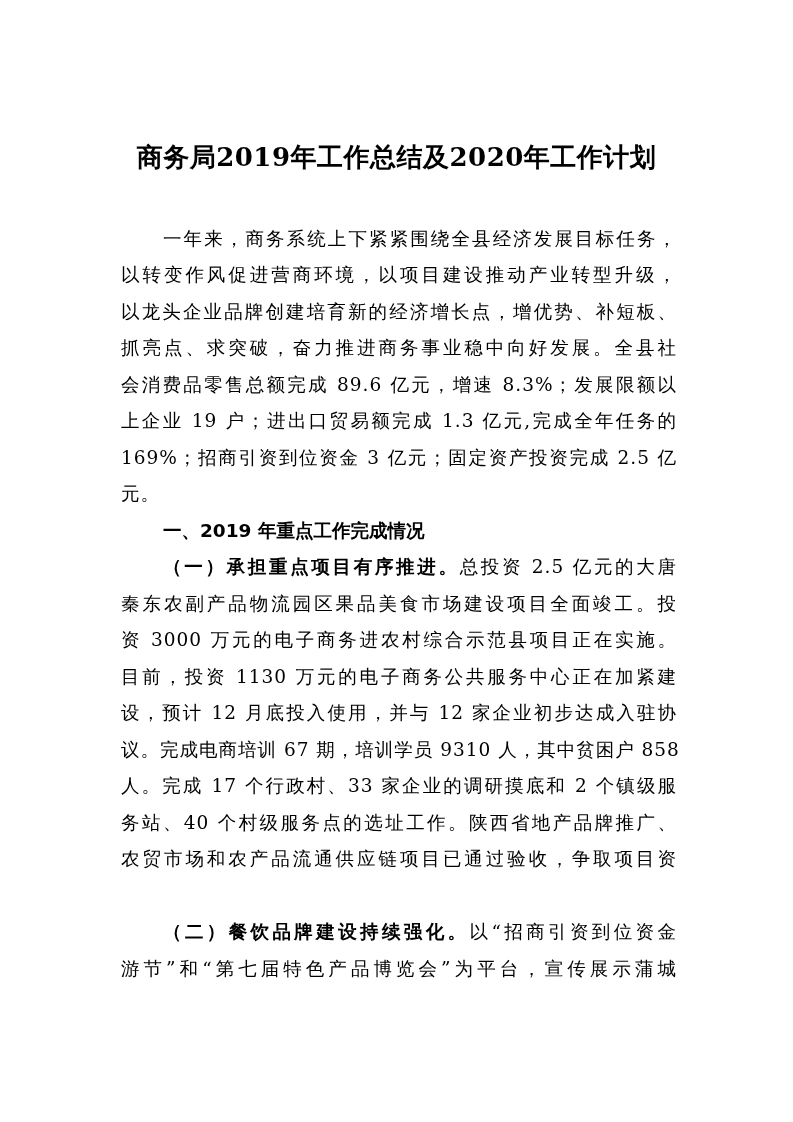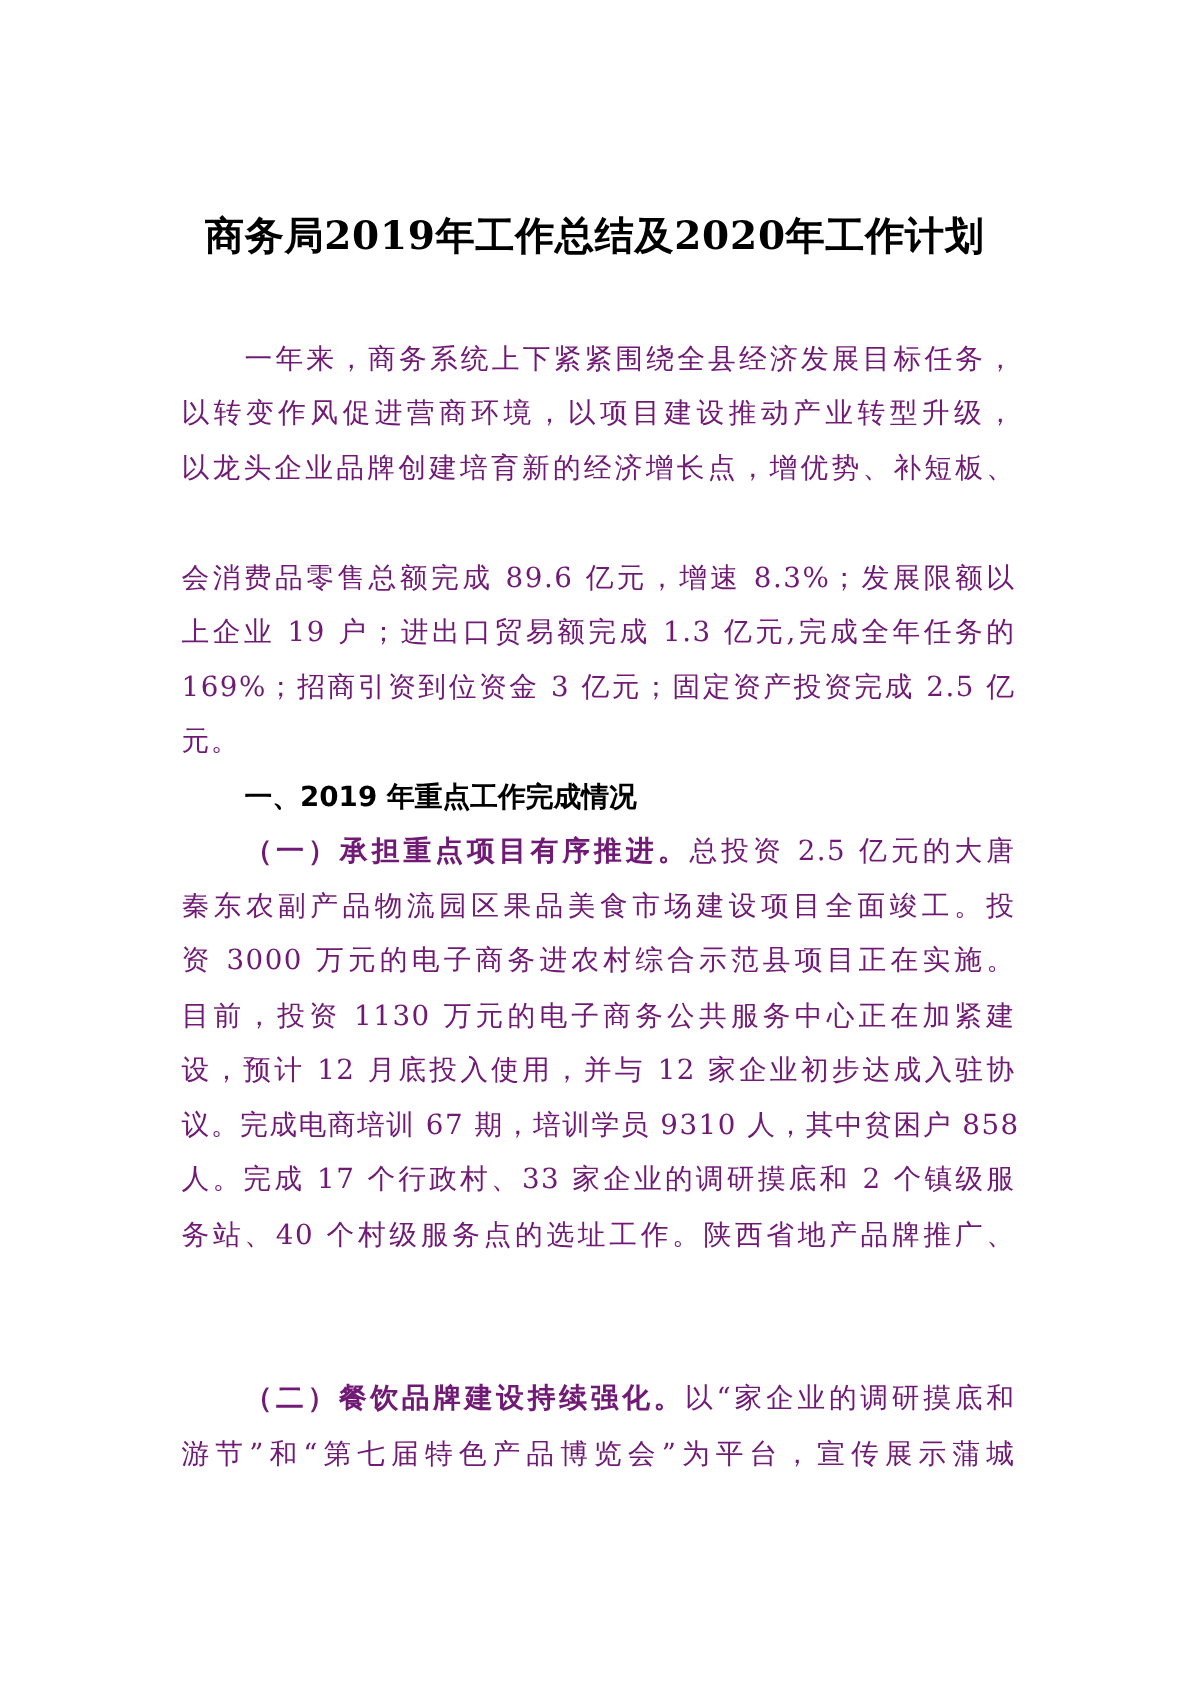--- a/index.html
+++ b/index.html
@@ -8,21 +8,21 @@
     .title {
       position: absolute; left: 0; right: 0; top: 140px;
       text-align: center;
       font-family: "DejaVu Serif", serif;
       font-weight: bold; font-size: 26px; color: #000;
       letter-spacing: 0.5px;
     }
     .line {
       position: absolute; left: 121px; width: 556px;
       font-family: "DejaVu Serif", serif;
-      font-size: 18.5px; color: #701a75;
+      font-size: 18.5px; color: #000000;
       white-space: nowrap;
       text-align: justify; text-align-last: justify;
       letter-spacing: 1px;
     }
     .line.last { text-align-last: left; }
     .line.indent { left: 163px; width: 514px; }
     .heading {
       position: absolute; left: 163px;
       font-family: "DejaVu Sans", sans-serif;
       font-weight: bold; font-size: 18.5px; color: #000;
@@ -32,35 +32,37 @@
   </style>
 </head>
 <body>
 
 <div class="page">
   <div class="title">商务局2019年工作总结及2020年工作计划</div>
 
   <div class="line indent" style="top:226px;">一年来，商务系统上下紧紧围绕全县经济发展目标任务，</div>
   <div class="line" style="top:262px;">以转变作风促进营商环境，以项目建设推动产业转型升级，</div>
   <div class="line" style="top:299px;">以龙头企业品牌创建培育新的经济增长点，增优势、补短板、</div>
+  <div class="line" style="top:335px;">抓亮点、求突破，奋力推进商务事业稳中向好发展。全县社</div>
   <div class="line" style="top:372px;">会消费品零售总额完成 89.6 亿元，增速 8.3%；发展限额以</div>
   <div class="line" style="top:408px;">上企业 19 户；进出口贸易额完成 1.3 亿元,完成全年任务的</div>
   <div class="line" style="top:445px;">169%；招商引资到位资金 3 亿元；固定资产投资完成 2.5 亿</div>
   <div class="line last" style="top:481px;">元。</div>
 
   <div class="heading" style="top:518px;">一、2019 年重点工作完成情况</div>
 
   <div class="line indent" style="top:554px;">
     <span class="strong">（一）承担重点项目有序推进。</span><span>总投资 2.5 亿元的大唐</span>
   </div>
   <div class="line" style="top:591px;">秦东农副产品物流园区果品美食市场建设项目全面竣工。投</div>
   <div class="line" style="top:627px;">资 3000 万元的电子商务进农村综合示范县项目正在实施。</div>
   <div class="line" style="top:664px;">目前，投资 1130 万元的电子商务公共服务中心正在加紧建</div>
   <div class="line" style="top:700px;">设，预计 12 月底投入使用，并与 12 家企业初步达成入驻协</div>
   <div class="line" style="top:737px;">议。完成电商培训 67 期，培训学员 9310 人，其中贫困户 858</div>
   <div class="line" style="top:773px;">人。完成 17 个行政村、33 家企业的调研摸底和 2 个镇级服</div>
   <div class="line" style="top:810px;">务站、40 个村级服务点的选址工作。陕西省地产品牌推广、</div>
+  <div class="line" style="top:846px;">农贸市场和农产品流通供应链项目已通过验收，争取项目资</div>
 
   <div class="line indent" style="top:919px;">
-    <span class="strong">（二）餐饮品牌建设持续强化。</span><span>以“家企业的调研摸底和</span>
+    <span class="strong">（二）餐饮品牌建设持续强化。</span><span>以“招商引资到位资金</span>
   </div>
   <div class="line" style="top:956px;">游节”和“第七届特色产品博览会”为平台，宣传展示蒲城</div>
 </div>
 
 </body></html>

